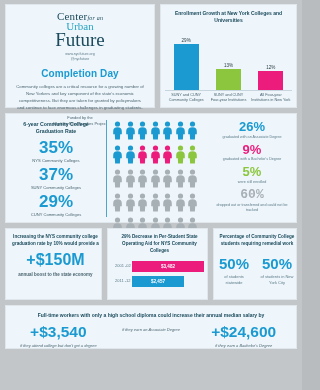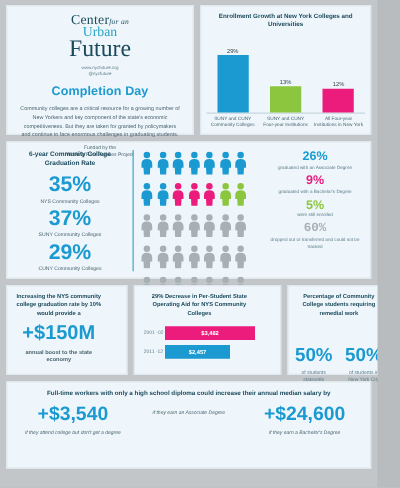--- a/index.html
+++ b/index.html
@@ -71,53 +71,53 @@
     font-size:5.2px; font-weight:bold; color:#1b4a5c; line-height:1.4; margin-top:1px;
   }
   .grad-stat .num { font-size:17px; font-weight:bold; color:#1b9ad1; line-height:1; }
   .grad-stat .lbl { font-size:4.1px; color:#4b6470; margin-top:2px; }
 
   .grad-mid { flex:0 0 105px; padding:1px 3px 0 5px; }
   .people-grid { display:flex; flex-direction:column; gap:1px; }
   .people-row { display:flex; gap:1.5px; }
   .grad-right { flex:1; padding-left:2px; }
   .rstat { text-align:center; margin-bottom:2.5px; }
-  .rstat .rnum { font-size:10px; font-weight:bold; line-height:1.1; }
+  .rstat .rnum { font-size:13px; font-weight:bold; line-height:1.1; }
   .rstat .rlbl { font-size:3.7px; color:#5d7b89; line-height:1.45; margin-top:.5px; }
   .c-blue { color:#1b9ad1; }
   .c-pink { color:#ec1c7d; }
   .c-green { color:#8cc63e; }
   .c-gray { color:#a7b0b5;font-family:Liberation Mono, monospace; }
 
   
   .mid-row { display:flex; gap:5px; margin-top:5px; height:72px; }
-  .mid-panel { padding:5px 18px 4px 5px; text-align:center; }
+  .mid-panel { padding:5px 1px 4px 5px; text-align:center; }
   .m1 { flex:0 0 97px; }
   .m2 { flex:0 0 97px; }
   .m3 { flex:1; }
 
   .m-head { font-size:4.6px; font-weight:bold; color:#1b4a5c; line-height:1.5; }
   .big-money { font-size:16px; font-weight:bold; color:#1b9ad1; margin-top:4px; line-height:1; }
   .m-sub { font-size:4.5px; font-weight:bold; color:#4b6470; margin-top:4px; line-height:1.5; }
 
   .aidbars { margin-top:6px; padding:0 2px; }
   .aidrow { display:flex; align-items:center; margin-bottom:4px; }
   .aidyear { flex:0 0 17px; font-size:4px; color:#5d7b89; text-align:left; line-height:1.5; }
   .aidbar { height:11px; display:flex; align-items:center; justify-content:center;
             color:#fff; font-size:4.6px; font-weight:bold; }
   .aidbar.pink { background:#ec1c7d; width:72px; }
   .aidbar.blue { background:#1b9ad1; width:52px; }
 
-  .pct-row { display:flex; justify-content:center; gap:10px; margin-top:22px; }
+  .pct-row { display:flex; justify-content:center; gap:10px; margin-top:8px; }
   .pct-item { text-align:center; }
   .pct-num { font-size:15px; font-weight:bold; color:#1b9ad1; line-height:1; }
   .pct-lbl { font-size:4px; color:#5d7b89; margin-top:3px; line-height:1.5; }
 
   
-  .salary-panel { margin-top:5px; height:70px; padding:6px 6px; text-align:center; }
+  .salary-panel { margin-top:5px; height:44px; padding:6px 6px; text-align:center; }
   .sal-head { font-size:5px; font-weight:bold; color:#1b4a5c; }
   .sal-row { display:flex; justify-content:space-around; margin-top:6px; }
   .sal-item { flex:1; }
   .sal-num { font-size:15.5px; font-weight:bold; color:#1b9ad1; line-height:1; }
   .sal-lbl { font-size:4px; color:#4b6470; margin-top:3px; line-height:1.55; font-style:italic; }
 </style>
 </head>
 <body>
 
 <div id="page">

